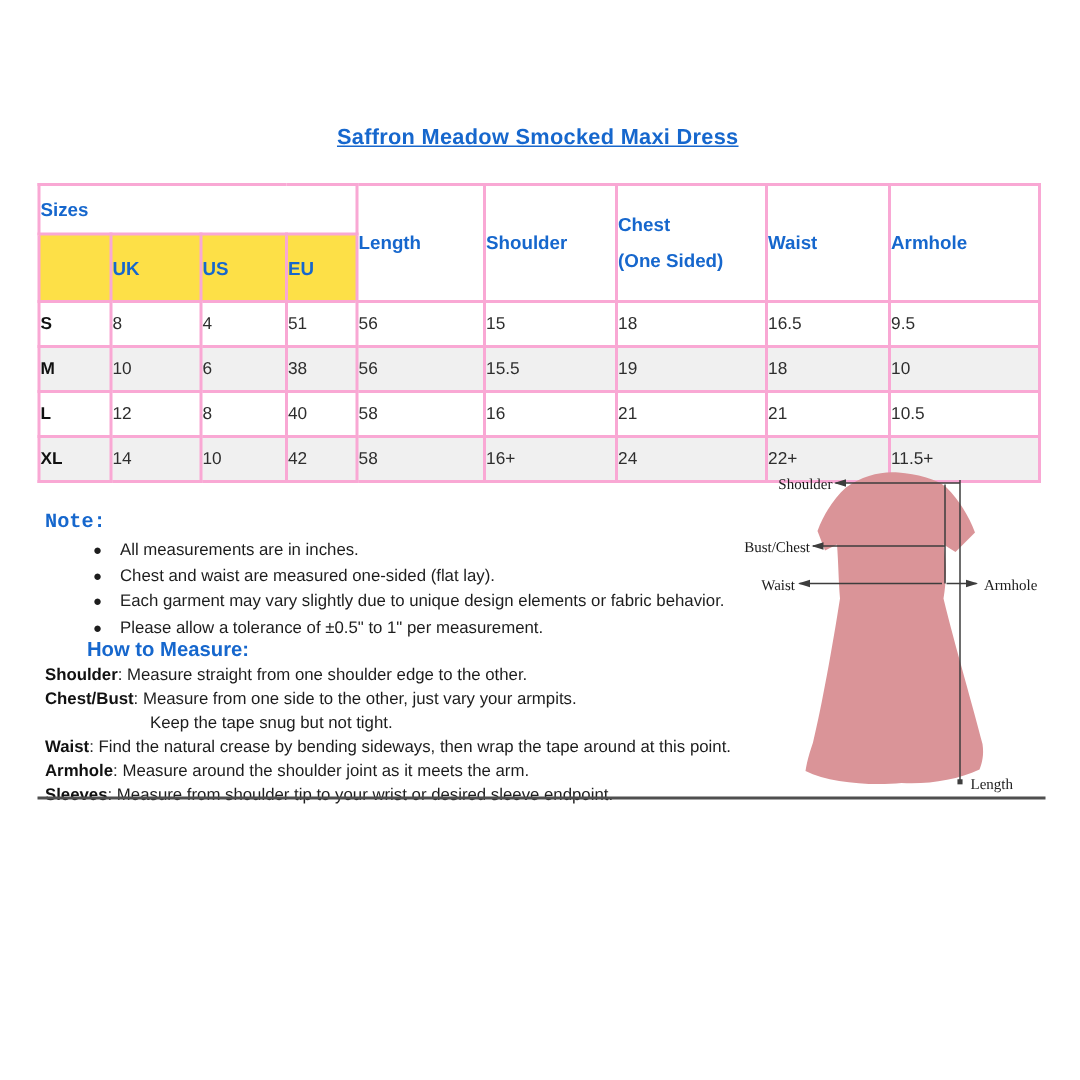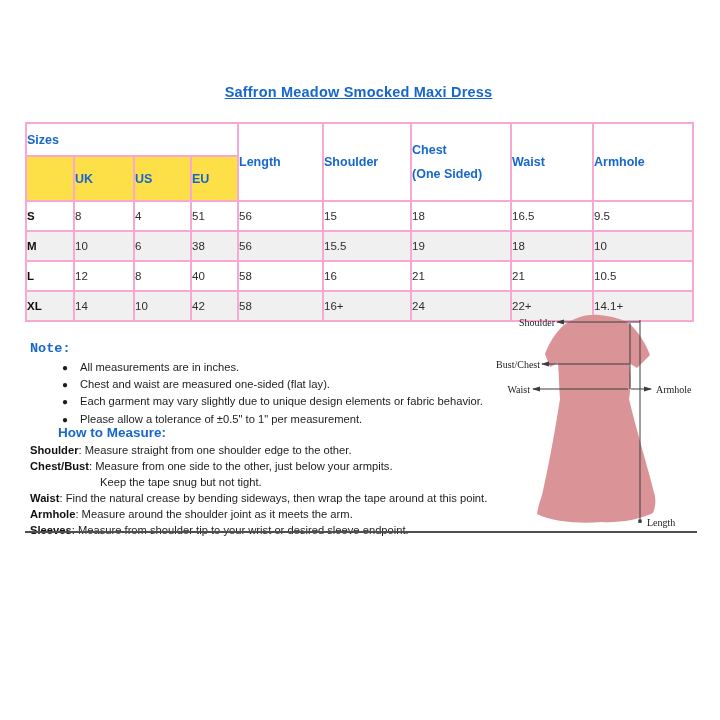--- a/index.html
+++ b/index.html
@@ -169,39 +169,39 @@
       </tr>
       <tr class="alt">
         <td class="size-label">XL</td>
         <td>14</td>
         <td>10</td>
         <td>42</td>
         <td>58</td>
         <td>16+</td>
         <td>24</td>
         <td>22+</td>
-        <td>14.1+</td>
+        <td>11.5+</td>
       </tr>
     </tbody>
   </table>
 
   <div class="section-heading note-heading">Note:</div>
 
   <ul class="bullet-list">
     <li><span class="dot">●</span><span>All measurements are in inches.</span></li>
     <li><span class="dot">●</span><span>Chest and waist are measured one-sided (flat lay).</span></li>
     <li><span class="dot">●</span><span>Each garment may vary slightly due to unique design elements or fabric behavior.</span></li>
     <li><span class="dot">●</span><span>Please allow a tolerance of ±0.5" to 1" per measurement.</span></li>
   </ul>
 
   <div class="section-heading htm-heading">How to Measure:</div>
 
   <div class="measure-list">
     <div class="m-line"><span class="m-label">Shoulder</span><span>: Measure straight from one shoulder edge to the other.</span></div>
-    <div class="m-line"><span class="m-label">Chest/Bust</span><span>: Measure from one side to the other, just below your armpits.</span></div>
+    <div class="m-line"><span class="m-label">Chest/Bust</span><span>: Measure from one side to the other, just vary your armpits.</span></div>
     <div class="m-line indent"><span>Keep the tape snug but not tight.</span></div>
     <div class="m-line"><span class="m-label">Waist</span><span>: Find the natural crease by bending sideways, then wrap the tape around at this point.</span></div>
     <div class="m-line"><span class="m-label">Armhole</span><span>: Measure around the shoulder joint as it meets the arm.</span></div>
     <div class="m-line"><span class="m-label">Sleeves</span><span>: Measure from shoulder tip to your wrist or desired sleeve endpoint.</span></div>
   </div>
 
   <div class="bottom-rule"></div>
 
   <svg class="diagram" viewBox="0 0 228 232" width="228" height="232" xmlns="http://www.w3.org/2000/svg">
 

